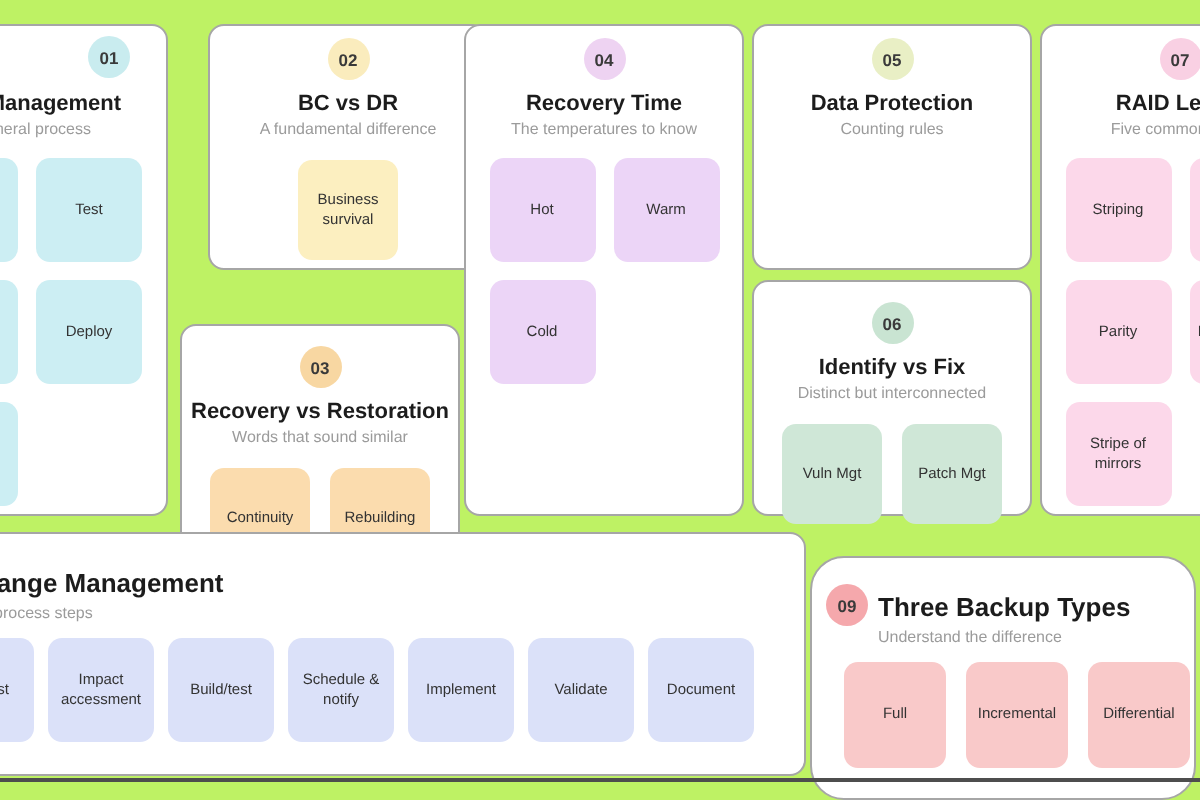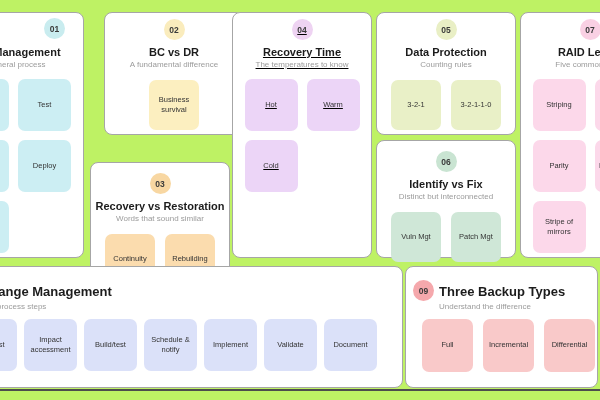--- a/index.html
+++ b/index.html
@@ -23,29 +23,29 @@
   .grid2{display:grid;grid-template-columns:53px 53px;gap:9px;margin-top:10px;}
   .grid2 .tile{width:53px;height:52px;}
   .pair{display:flex;gap:10px;margin-top:11px;}
   .pair .tile{width:50px;height:50px;}
 
   .c01{left:-57px;top:12px;width:141px;height:246px;}
   .c01 .badge{position:absolute;left:100px;top:5px;}
   .c01 .title{margin-top:27px;}
   .c02{left:104px;top:12px;width:140px;height:123px;}
   .c03{left:90px;top:140px;width:140px;height:118px;margin-top:22px;}
-  .c04{left:232px;top:12px;width:140px;height:246px;text-decoration:underline;}
+  .c04{left:232px;top:12px;width:140px;height:246px;}
   .c05{left:376px;top:12px;width:140px;height:123px;}
   .c06{left:376px;top:140px;width:140px;height:118px;}
   .c07{left:520px;top:12px;width:140px;height:246px;}
 
   
   .bottom{align-items:flex-start;}
   .c08{left:-75px;top:266px;width:478px;height:122px;}
-  .c09{left:405px;top:266px;width:193px;height:122px;}
+  .c09{left:405px;top:278px;width:193px;height:122px;border-radius:17px;}
   .bottom .badge{position:absolute;}
   .c09 .badge{left:7px;top:13px;}
   .bhead{display:flex;flex-direction:column;align-items:flex-start;}
   .c08 .bhead{margin:17px 0 0 55px;}
   .c09 .bhead{margin:17px 0 0 33px;text-align:right;}
   .btitle{font-size:13px;font-weight:700;color:#1c1c1c;white-space:nowrap;}
   .bsub{font-size:8px;color:#9b9b9b;white-space:nowrap;margin-top:3px;}
   .brow{display:flex;gap:7px;}
   .c08 .brow{margin:8px 0 0 38px;}
   .c09 .brow{margin:8px 0 0 16px;gap:10px;}
@@ -99,24 +99,20 @@
       <div class="tile">Hot</div>
       <div class="tile">Warm</div>
       <div class="tile">Cold</div>
     </div>
   </div>
 
   <div class="card top1 c05" style="--tile: #e9f0c7; --badge: #e9efc5;">
     <div class="badge">05</div>
     <div class="title">Data Protection</div>
     <div class="subtitle">Counting rules</div>
-    <div class="pair">
-      <div class="tile">3-2-1</div>
-      <div class="tile">3-2-1-1-0</div>
-    </div>
   </div>
 
   <div class="card top2 c06" style="--tile: #cfe7d7; --badge: #c9e4d2;">
     <div class="badge">06</div>
     <div class="title">Identify vs Fix</div>
     <div class="subtitle">Distinct but interconnected</div>
     <div class="pair">
       <div class="tile">Vuln Mgt</div>
       <div class="tile">Patch Mgt</div>
     </div>

